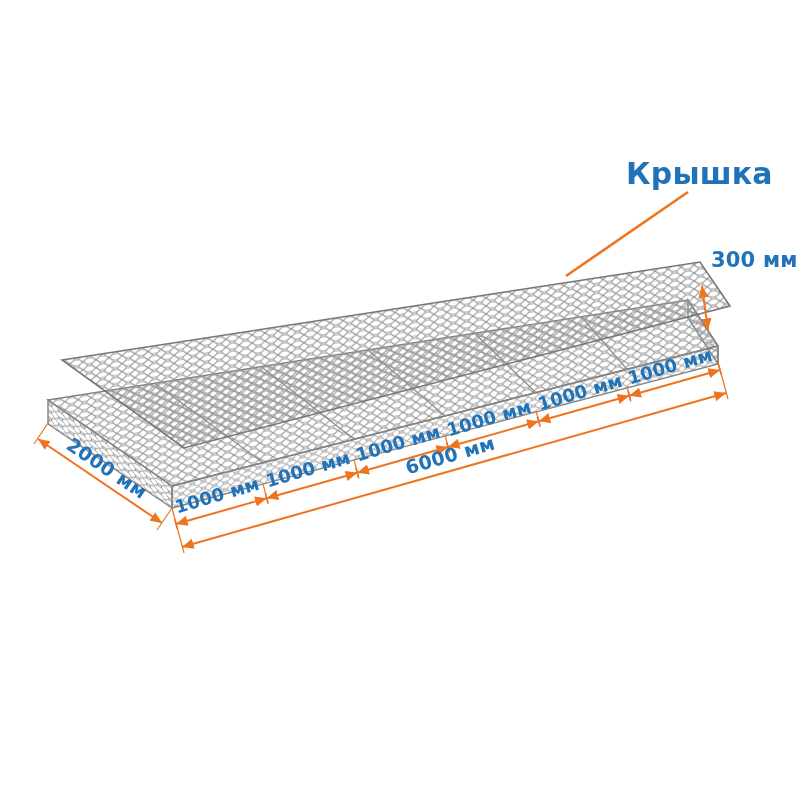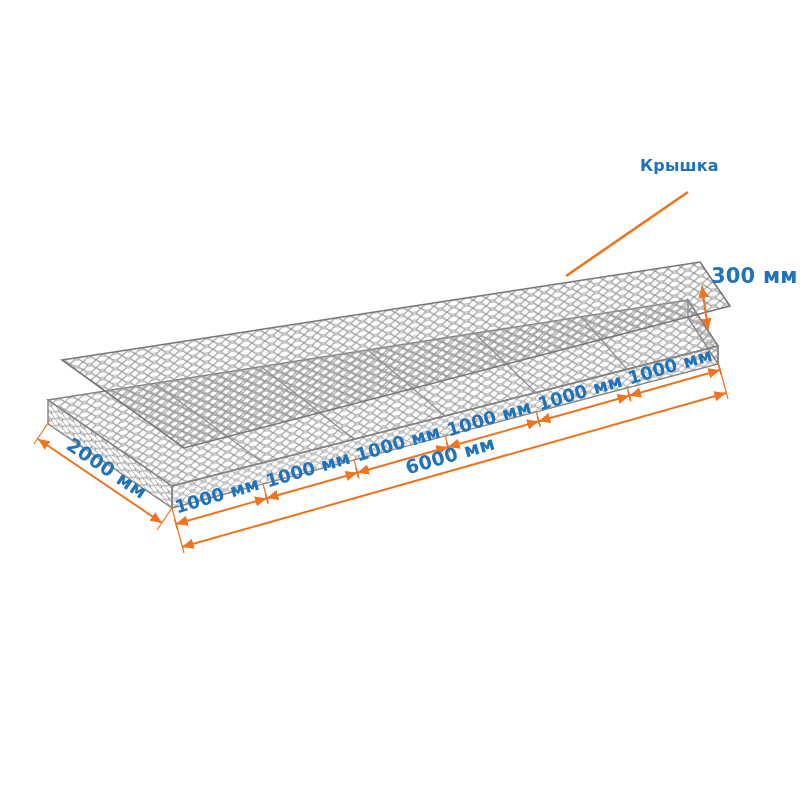--- a/index.html
+++ b/index.html
@@ -98,23 +98,23 @@
     <path class="dim dim-tick" d="M356,467.9 L358.6,477.5"></path>
     <path class="dim dim-tick" d="M446.7,442.2 L449.3,451.8"></path>
     <path class="dim dim-tick" d="M537.4,416.5 L540,426.1"></path>
     <path class="dim dim-tick" d="M628,390.9 L630.6,400.5"></path>
     <path class="dim dim-tick" d="M718.7,365.2 L721.3,374.8"></path>
 
     <path class="dim dim-main" d="M182,547 L726,393" marker-start="url(#arr)" marker-end="url(#arr)"></path>
   </g>
 </svg>
 
-<div class="label" style="left:640px;top:156px;font-size:16px;">Крышка</div>
+<div class="label" style="left:626px;top:156px;font-size:30px;">Крышка</div>
 
-<div class="label" style="left:711px;top:264px;font-size:21px;">300 мм</div>
+<div class="label" style="left:711px;top:248px;font-size:21px;">300 мм</div>
 
 <div class="label rot" style="left:107px;top:468px;font-size:19px;--a:34deg;">2000 мм</div>
 
 <div class="label rot" style="left:450px;top:455px;font-size:19px;--a:-16.3deg;">6000 мм</div>
 
 <div class="label rot seg" style="left:217px;top:495px;--a:-16.3deg;">1000 мм</div>
 <div class="label rot seg" style="left:308px;top:469px;--a:-16.3deg;">1000 мм</div>
 <div class="label rot seg" style="left:398px;top:443px;--a:-16.3deg;">1000 мм</div>
 <div class="label rot seg" style="left:489px;top:418px;--a:-16.3deg;">1000 мм</div>
 <div class="label rot seg" style="left:580px;top:392px;--a:-16.3deg;">1000 мм</div>

